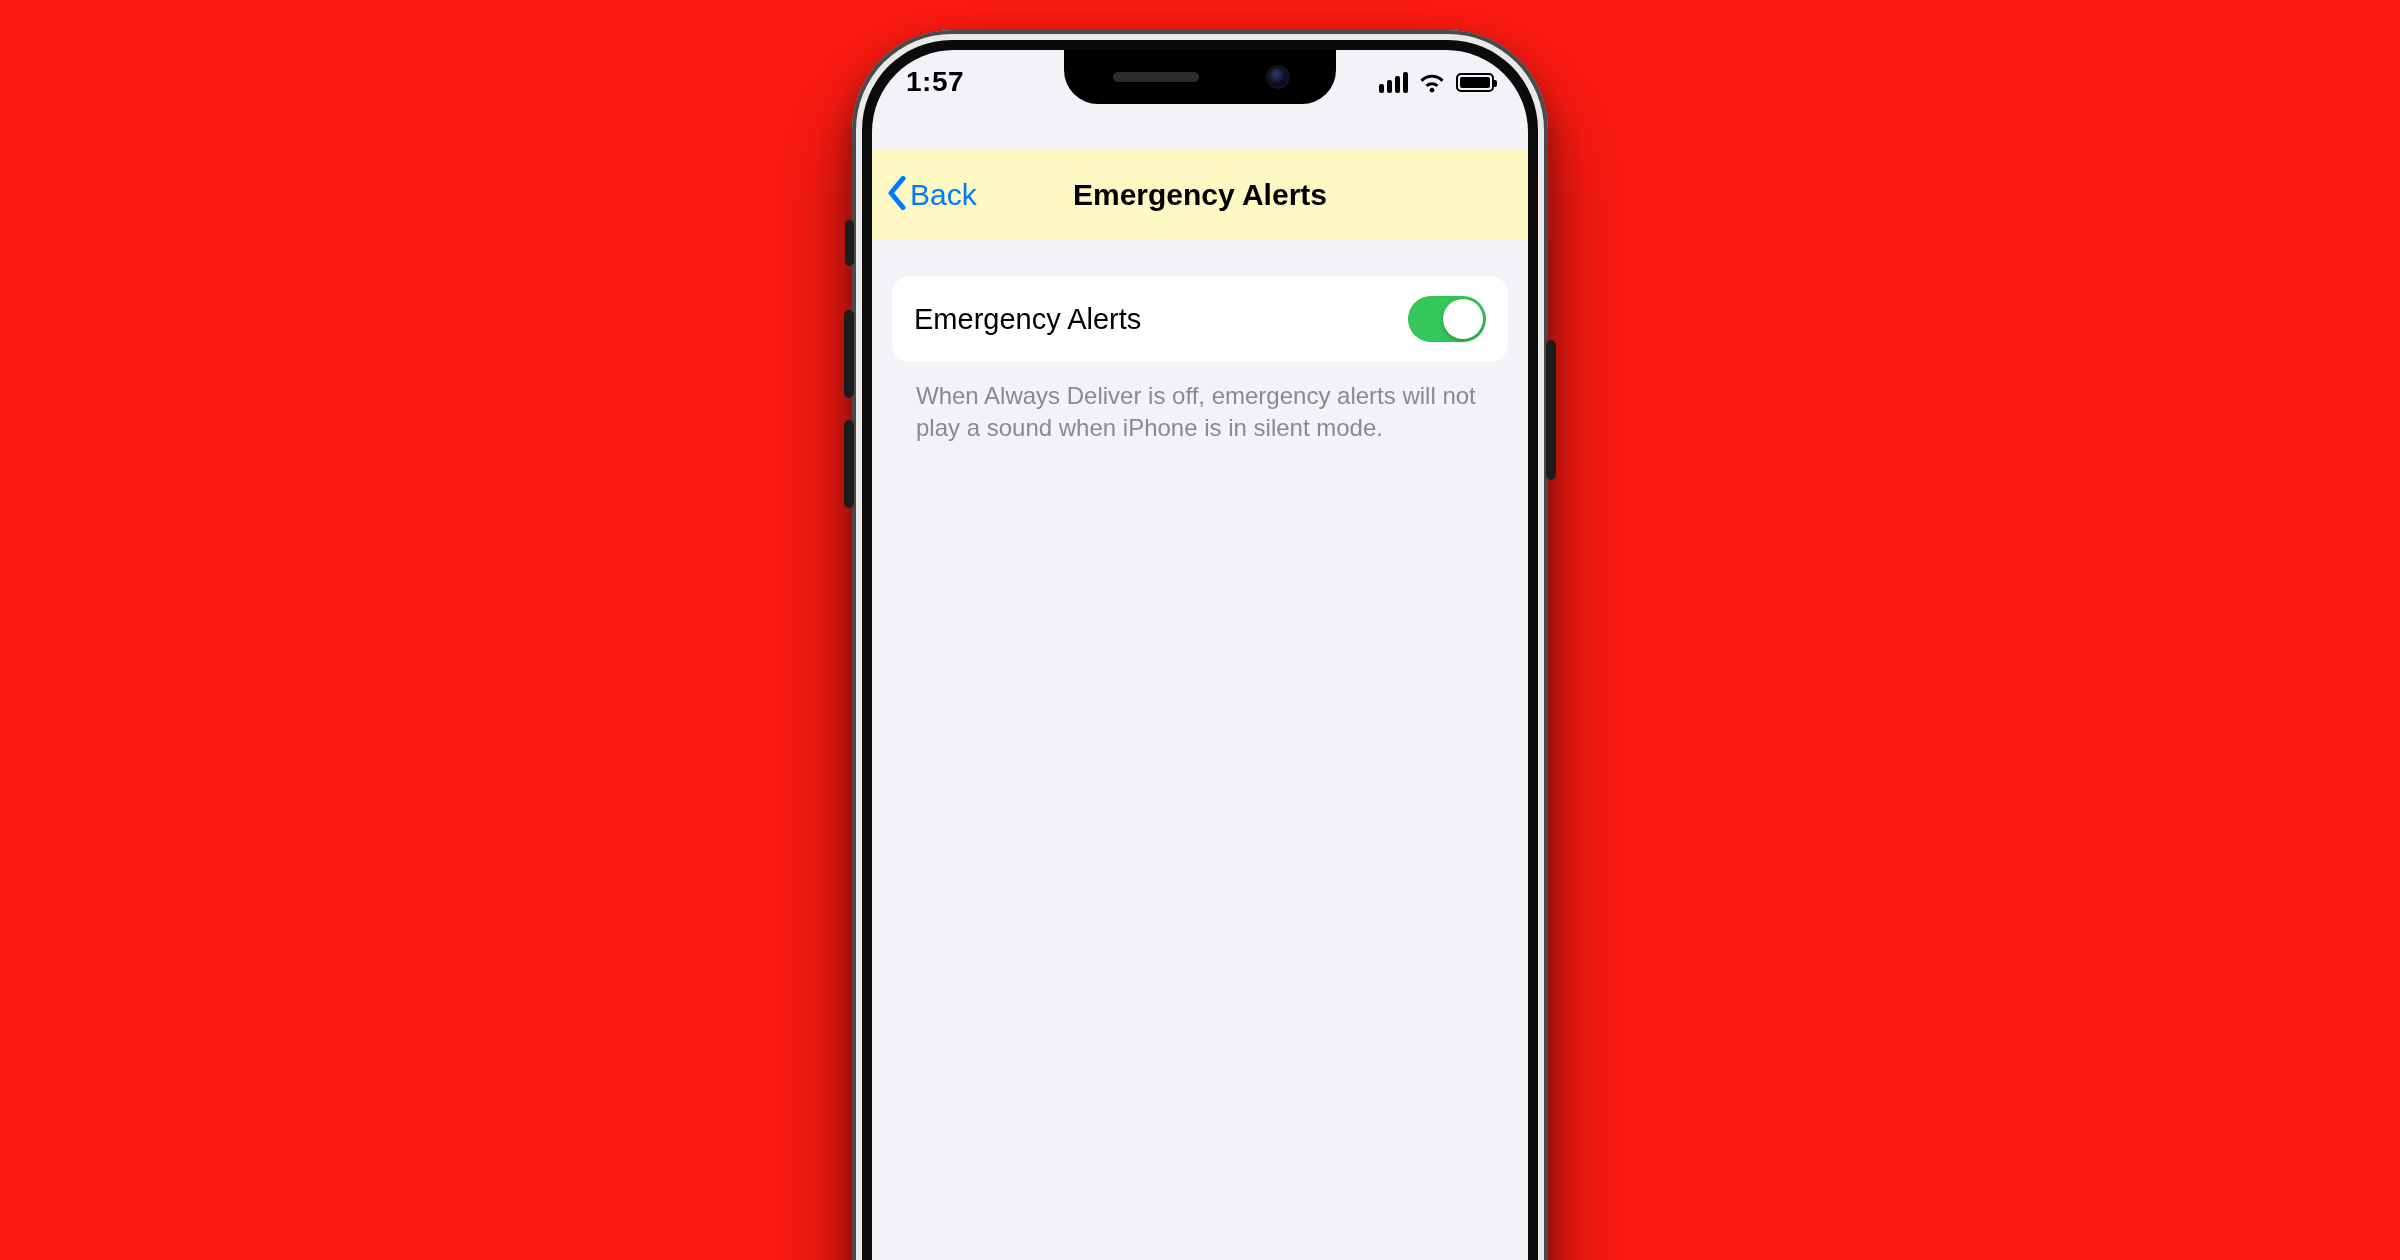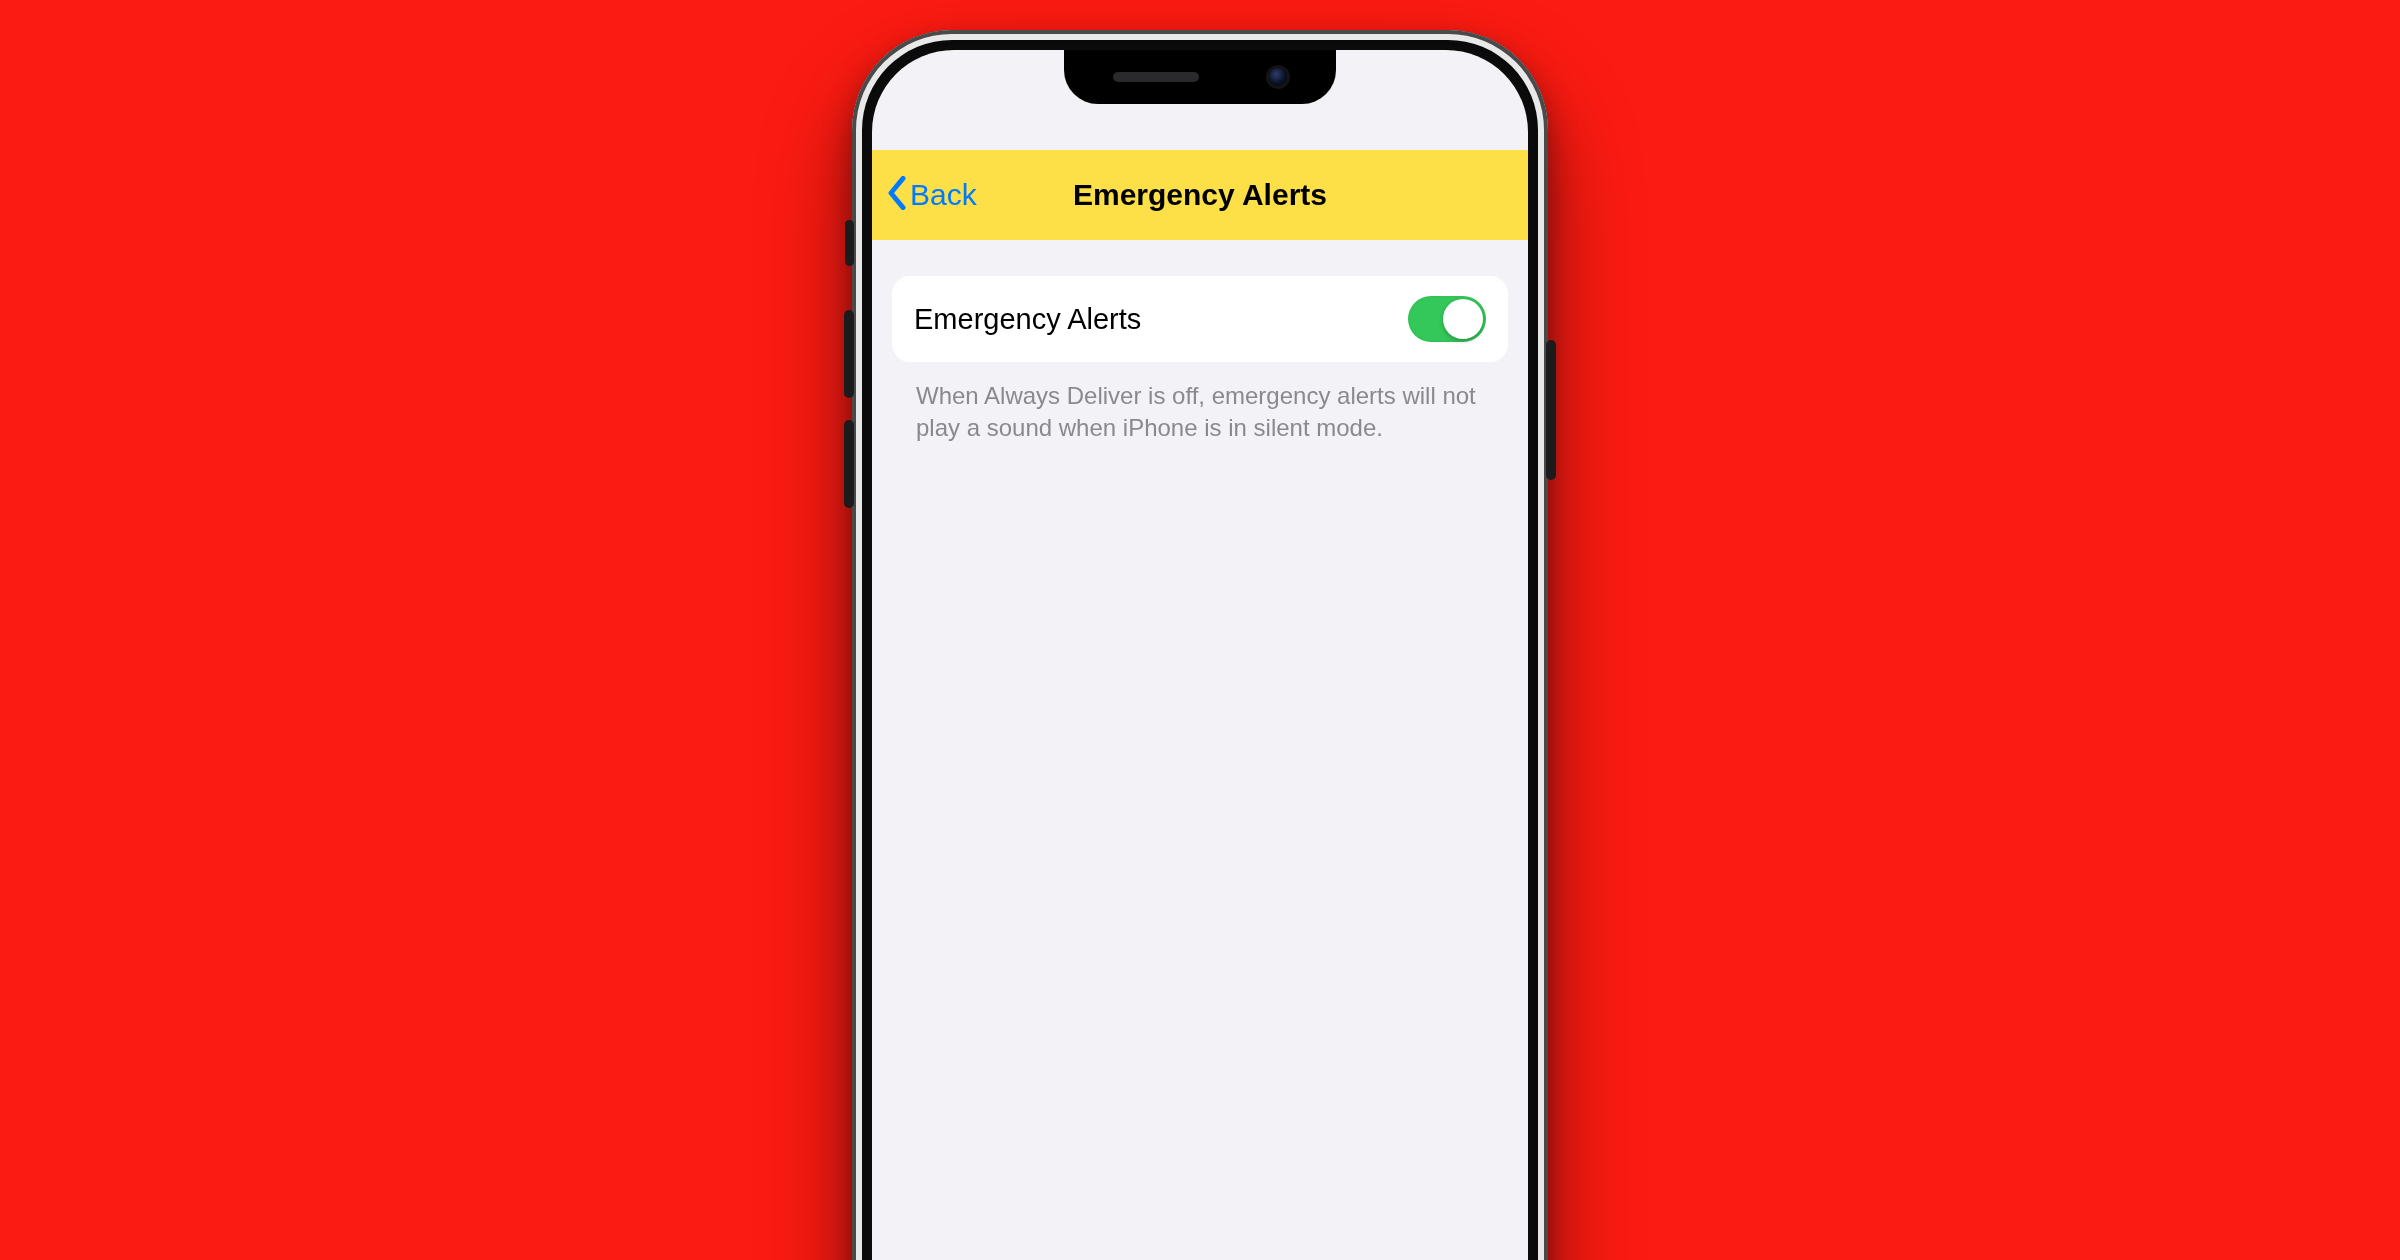--- a/index.html
+++ b/index.html
@@ -166,21 +166,21 @@
   
   .nav-bar {
     position: absolute;
     top: 100px;
     left: 0;
     right: 0;
     height: 90px;
     display:flex;
     align-items:center;
     justify-content:center;
-    background:#fde047;
+    background:#fef9c3;
   }
   .nav-back {
     position:absolute;
     left:14px;
     top:50%;
     transform:translateY(-50%);
     display:flex;
     align-items:center;
     gap:2px;
     color:#007aff;
@@ -260,20 +260,41 @@
     <div class="side-btn vol-dn"></div>
     <div class="side-btn power"></div>
 
     <div class="screen">
 
       <div class="notch">
         <div class="speaker"></div>
         <div class="camera"></div>
       </div>
 
+      <div class="status-bar">
+        <div class="status-time">1:57</div>
+        <div class="status-icons">
+          <div class="cell-bars">
+            <span></span>
+              <span></span>
+              <span></span>
+              <span></span>
+          </div>
+          <div class="wifi-icon">
+            <svg width="28" height="21" viewBox="0 0 28 21">
+              <path d="M14 20.5c1.3 0 2.4-1.1 2.4-2.4 0-1.3-1.1-2.4-2.4-2.4s-2.4 1.1-2.4 2.4c0 1.3 1.1 2.4 2.4 2.4zM7.6 12.9l2.1 2.1c1.1-1.1 2.6-1.8 4.3-1.8s3.2.7 4.3 1.8l2.1-2.1c-1.7-1.7-3.9-2.7-6.4-2.7s-4.7 1-6.4 2.7zM2.4 7.7l2.1 2.1C7 7.3 10.3 5.8 14 5.8s7 1.5 9.5 4l2.1-2.1C22.5 4.6 18.5 2.8 14 2.8S5.5 4.6 2.4 7.7z" fill="#000"></path>
+            </svg>
+          </div>
+          <div class="battery">
+            <div class="battery-body">
+                <div class="battery-fill"></div>
+              </div>
+          </div>
+        </div>
+      </div>
 
       <div class="nav-bar">
         <div class="nav-back">
           <span>
             <svg width="22" height="34" viewBox="0 0 16 28">
               <polyline points="13,2 3,14 13,26" fill="none" stroke="#007aff" stroke-width="4" stroke-linecap="round" stroke-linejoin="round"></polyline>
             </svg>
           </span>
           <span class="label">Back</span>
         </div>

